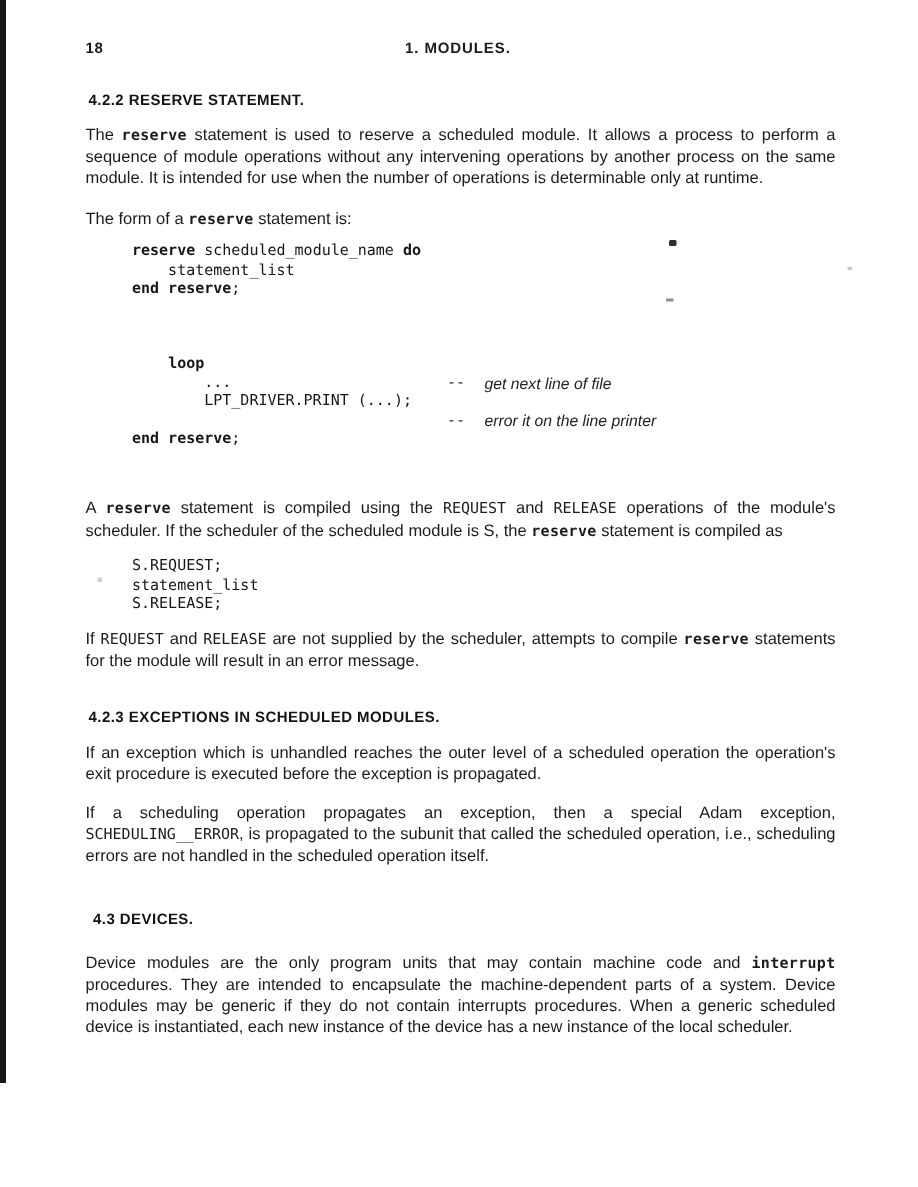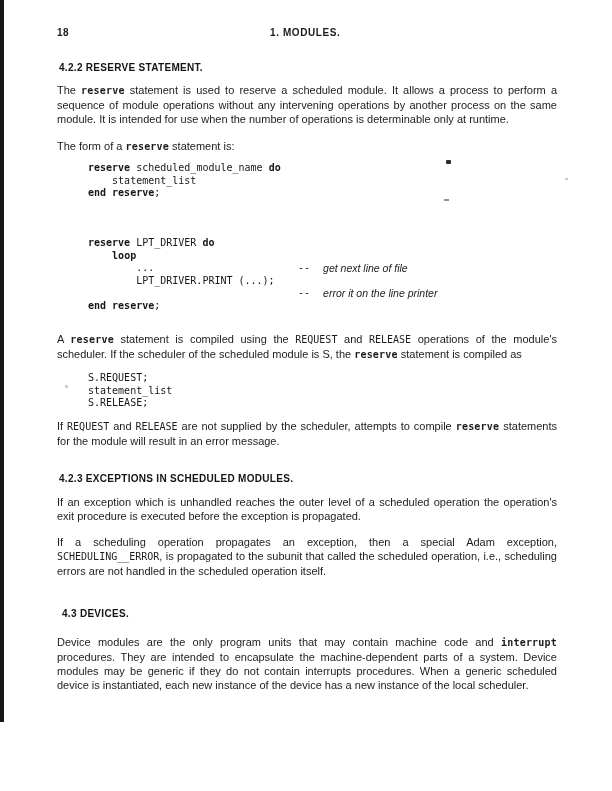--- a/index.html
+++ b/index.html
@@ -84,21 +84,20 @@
   <p class="abs para pos-p1"><span class="sg-r">The </span><span class="sg-bm">reserve</span><span class="sg-r"> statement is used to reserve a scheduled module. It allows a process to perform a sequence of module operations without any intervening operations by another process on the same module. It is intended for use when the number of operations is determinable only at runtime.</span></p>
 
   <div class="abs code-block pos-code1">
       <div class="code-line"><span class="sg-bm">reserve </span><span class="sg-m">scheduled_module_name </span><span class="sg-bm">do</span></div>
       <div class="code-line"><span class="sg-m">    statement_list</span></div>
       <div class="code-line"><span class="sg-bm">end reserve</span><span class="sg-m">;</span></div>
     </div>
 
 
   <div class="abs code-block pos-code2">
-      <div class="code-line"><span class="sg-bm">reserve </span><span class="sg-m">LPT_DRIVER </span><span class="sg-bm">do</span></div>
       <div class="code-line"><span class="sg-m">    </span><span class="sg-bm">loop</span></div>
       <div class="code-line"><span class="sg-m">        ...</span><span class="code-comment"><span class="sg-m">--</span><span class="sg-i">get next line of file</span></span></div>
       <div class="code-line"><span class="sg-m">        LPT_DRIVER.PRINT (...);</span></div>
       <div class="code-line"><span class="code-comment"><span class="sg-m">--</span><span class="sg-i">error it on the line printer</span></span></div>
       <div class="code-line"><span class="sg-bm">end reserve</span><span class="sg-m">;</span></div>
     </div>
 
   <p class="abs para pos-pcompiled"><span class="sg-r">A </span><span class="sg-bm">reserve</span><span class="sg-r"> statement is compiled using the </span><span class="sg-m">REQUEST</span><span class="sg-r"> and </span><span class="sg-m">RELEASE</span><span class="sg-r"> operations of the module's scheduler. If the scheduler of the scheduled module is S, the </span><span class="sg-bm">reserve</span><span class="sg-r"> statement is compiled as</span></p>
 
   <div class="abs code-block pos-code3">

